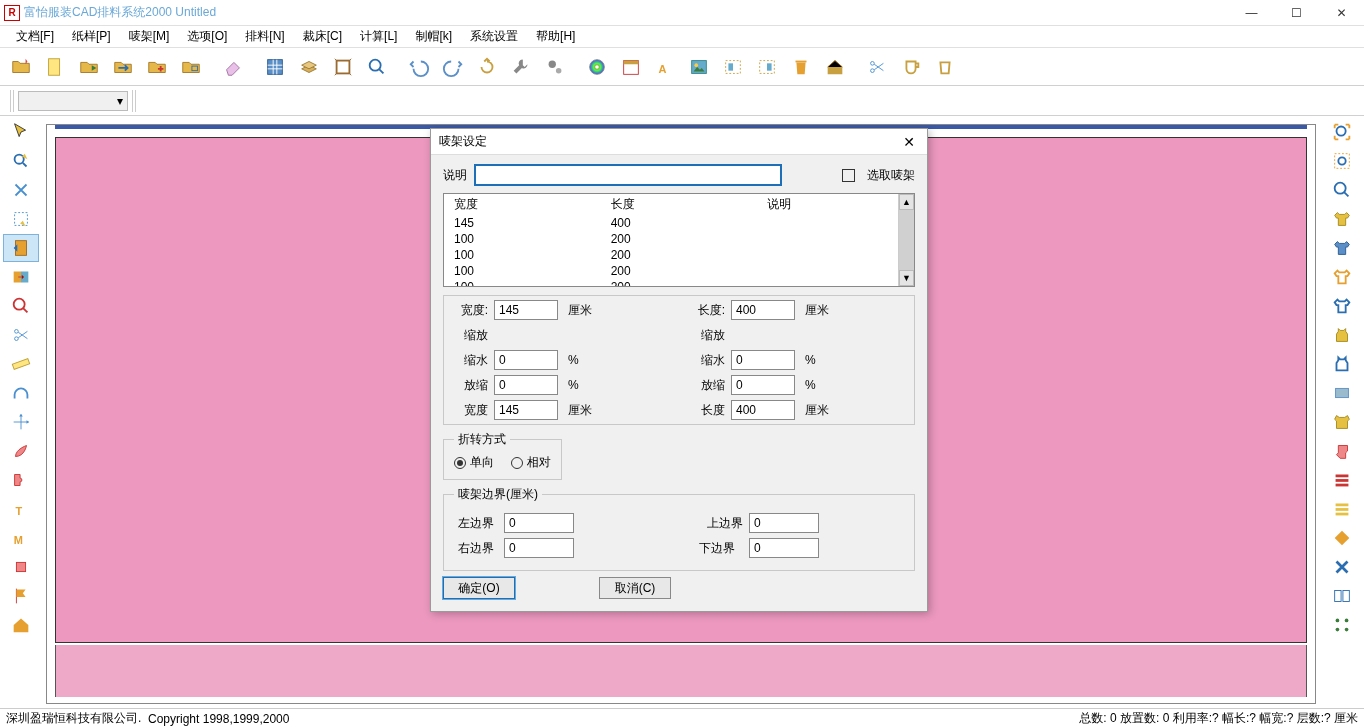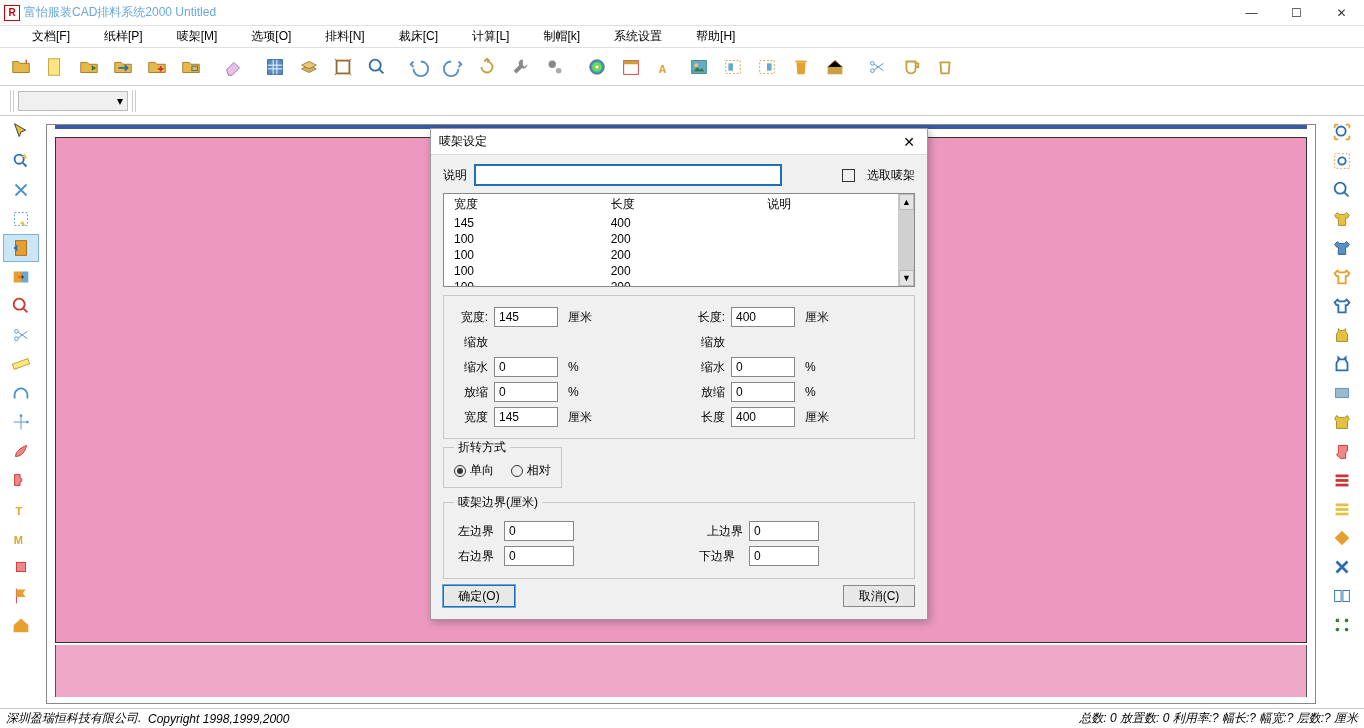--- a/index.html
+++ b/index.html
@@ -5,73 +5,73 @@
 * { box-sizing: border-box; margin: 0; padding: 0; font-family: "Microsoft YaHei", "SimSun", sans-serif; font-size: 12px; }
 body { width: 1364px; height: 728px; background: #fff; overflow: hidden; position: relative; }
 
 .titlebar { height: 26px; background: #fff; display: flex; align-items: center; padding-left: 4px; border-bottom: 1px solid #e0e0e0; }
 .titlebar .app-icon { width: 16px; height: 16px; background: #fff; border: 1px solid #c00; color: #c00; font-size: 10px; display:flex;align-items:center;justify-content:center; font-weight:bold; margin-right:4px;}
 .titlebar .title { color: #6aa8d8; }
 .titlebar .win-controls { margin-left:auto; display:flex; }
 .titlebar .win-btn { width:45px; height:26px; display:flex; align-items:center; justify-content:center; color:#333; }
 
 .menubar { height: 22px; display:flex; align-items:center; padding:0 8px; gap:2px; border-bottom:1px solid #e0e0e0;}
-.menubar .menu-item { padding:2px 8px;margin-left:16px; }
+.menubar .menu-item { padding:2px 8px; }
 
 .toolbar-main { height: 38px; display:flex; align-items:center; padding:2px 6px; gap:4px; border-bottom:1px solid #d0d0d0;}
 .toolbar-main .tbtn { width:30px; height:30px; display:flex; align-items:center; justify-content:center; border:1px solid transparent; }
 .toolbar-main .sep { width:4px; }
 .toolbar-main svg,.vtool svg { width:22px; height:22px; }
 
 .sub-toolbar { height:30px; border-bottom:1px solid #d0d0d0; display:flex; align-items:center; padding:2px 6px; }
 .sub-toolbar .dropdown { width:110px; height:20px; background:#f0f0f0; border:1px solid #bbb; display:flex; align-items:center; justify-content:flex-end; padding-right:4px;}
 .sub-toolbar .handle { width:4px; height:22px; border-left:1px solid #ccc; border-right:1px solid #ccc; margin:0 4px;}
 
 .workspace { position:absolute; top:116px; left:0; right:0; bottom:20px; display:flex; }
 .vtoolbar { width:42px; background:#fff; display:flex; flex-direction:column; align-items:center; padding-top:2px; gap:1px; }
 .vtool { width:36px; height:28px; display:flex; align-items:center; justify-content:center; border:1px solid transparent;}
 .vtool.active { background:#cde6f7; border-color:#7bb3da;}
 
 .canvas-outer { flex:1; position:relative; background:#fff; border:1px solid #888; margin:8px 4px 4px 4px; display:flex; flex-direction:column; }
 .canvas-sheet { flex:1; background:#ec98bf; margin:8px 8px 2px 8px; border:1px solid #333;}
 .canvas-bottom { height:52px; background:#eea9c8; margin:0 8px 6px 8px; border-left:1px solid #555; border-right:1px solid #555;}
 .canvas-ruler-top { height:4px; background:#3a5aa8; margin:0 8px; }
 
-.statusbar { position:absolute; left:0; right:0; bottom:0; height:20px; background:#fff; border-top:1px solid #ccc; display:flex; align-items:center; padding:0 6px; font-size:12px;font-style:italic;}
+.statusbar { position:absolute; left:0; right:0; bottom:0; height:20px; background:#fff; border-top:1px solid #ccc; display:flex; align-items:center; padding:0 6px; font-size:12px;}
 .statusbar .right { margin-left:auto; display:flex; gap:4px;}
 
 
 .dialog { position:absolute; left:430px; top:128px; width:498px; background:#f0f0f0; border:1px solid #9a9a9a; box-shadow:2px 2px 8px rgba(0,0,0,.25); }
 .dialog-title { height:26px; background:#fff; display:flex; align-items:center; padding:0 8px; border-bottom:1px solid #ddd;gap:16px;}
 .dialog-title .close { margin-left:auto; font-size:14px; width:20px; text-align:center; }
 .dialog-body { padding:10px 12px 12px 12px; }
 .row { display:flex; align-items:center; gap:8px; margin-bottom:8px; }
 .dialog input[type=text]{ height:20px; border:1px solid #888; padding:0 4px; background:#fff; font-size:12px;}
 .desc-input { width:306px; border:1px solid #1d6fb8 !important; outline:1px solid #1d6fb8;}
 .chk { width:13px; height:13px; border:1px solid #333; display:inline-block; margin-right:4px; vertical-align:middle;}
 .listbox { border:1px solid #888; background:#fff; height:94px; position:relative; overflow:hidden; margin-bottom:8px;}
 .listbox table { width:100%; border-collapse:collapse;}
 .listbox th { text-align:left; font-weight:normal; padding:2px 10px; }
 .listbox td { padding:1px 10px; }
 .listbox .scroll { position:absolute; right:0; top:0; bottom:0; width:16px; background:#f0f0f0; border-left:1px solid #ccc;}
 .listbox .scroll .sbtn { height:16px; background:#e4e4e4; border:1px solid #bbb; display:flex;align-items:center;justify-content:center;font-size:9px;}
 .listbox .scroll .thumb { position:absolute; top:16px; left:0; right:0; bottom:16px; background:#d0d0d0;}
 .listbox .scroll .sbtn.dn{position:absolute;bottom:0;left:0;right:0;}
-.group { border:1px solid #c8c8c8; padding:7px 10px; margin-bottom:0; position:relative;}
+.group { border:1px solid #c8c8c8; padding:0 10px; margin-bottom:6px; position:relative;}
 .group.cols { display:flex; gap:24px; }
 .group .col { flex:1; }
 .lbl-row { display:flex; align-items:center; gap:6px; margin:3px 0; height:22px;}
 .lbl-row .lab { width:34px; text-align:right;}
 .lbl-row input { width:64px;}
 .lbl-row .unit { margin-left:4px;}
 fieldset { border:1px solid #c8c8c8; padding:6px 10px 8px 10px; margin-bottom:6px;}
 legend { padding:0 4px;}
 .radio { width:12px;height:12px;border:1px solid #333;border-radius:50%;display:inline-flex;align-items:center;justify-content:center;margin-right:4px;vertical-align:middle;}
 .radio.checked::after{content:"";width:6px;height:6px;background:#333;border-radius:50%;}
-.btns { display:flex; justify-content:space-between; gap:60px; margin-top:4px;}
+.btns { display:flex; justify-content:flex-start; gap:84px; margin-top:4px;}
 .dlg-btn { width:72px; height:22px; background:#e8e8e8; border:1px solid #888; }
 .dlg-btn.primary { border:1px solid #1d6fb8; outline:1px solid #6aa8d8;}
 .half{display:flex;gap:40px;}
 .half>div{flex:1}
 .flex1{flex:1}
 </style>
 </head>
 <body>
 
 <div class="titlebar">

